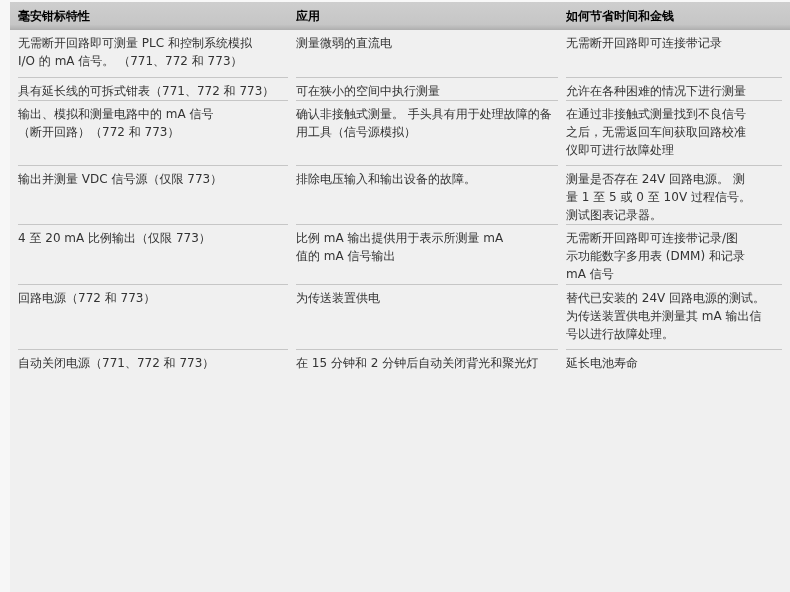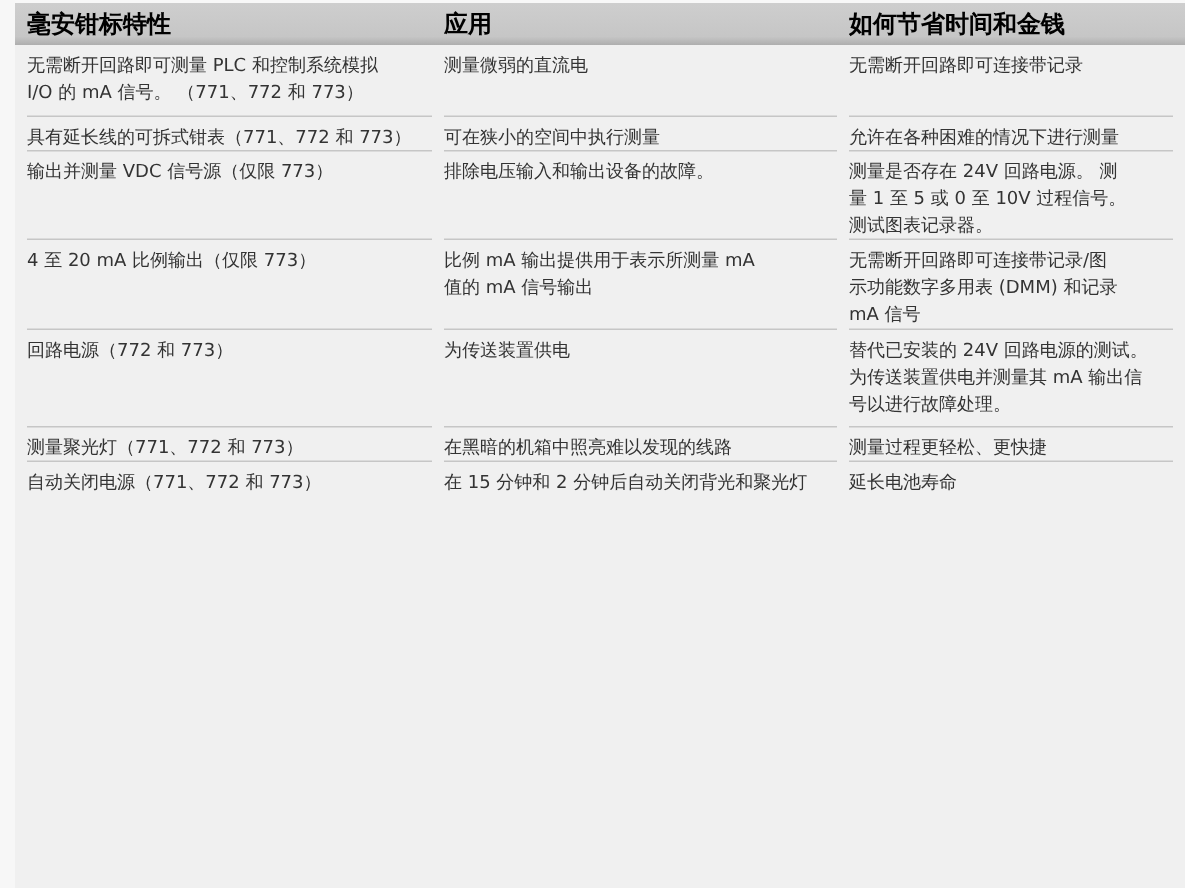--- a/index.html
+++ b/index.html
@@ -30,21 +30,21 @@
     border-spacing: 8px 0;
     table-layout: fixed;
     background: linear-gradient(to bottom, #cecece 0%, #c6c6c6 80%, #aeaeae 100%) no-repeat top left;
     background-size: 100% 28px;
   }
   th {
     height: 28px;
     padding: 0;
     text-align: left;
     vertical-align: middle;
-    font-size: 16px;
+    font-size: 12px;
     font-weight: bold;
     color: #000000;
     white-space: nowrap;
     overflow: hidden;
   }
   td {
     padding: 4px 0 0 0;
     vertical-align: top;
     font-size: 12px;
     line-height: 18px;
@@ -81,20 +81,29 @@
           <td>无需断开回路即可测量 PLC 和控制系统模拟
 I/O 的 mA 信号。 （771、772 和 773）</td>
           <td>测量微弱的直流电</td>
           <td>无需断开回路即可连接带记录</td>
         </tr>
         <tr style="height:22px">
           <td>具有延长线的可拆式钳表（771、772 和 773）</td>
           <td>可在狭小的空间中执行测量</td>
           <td>允许在各种困难的情况下进行测量</td>
         </tr>
+        <tr style="height:65px">
+          <td>输出、模拟和测量电路中的 mA 信号
+（断开回路）（772 和 773）</td>
+          <td>确认非接触式测量。 手头具有用于处理故障的备
+用工具（信号源模拟）</td>
+          <td>在通过非接触式测量找到不良信号
+之后，无需返回车间获取回路校准
+仪即可进行故障处理</td>
+        </tr>
         <tr style="height:57px">
           <td>输出并测量 VDC 信号源（仅限 773）</td>
           <td>排除电压输入和输出设备的故障。</td>
           <td>测量是否存在 24V 回路电源。 测
 量 1 至 5 或 0 至 10V 过程信号。
 测试图表记录器。</td>
         </tr>
         <tr style="height:60px">
           <td>4 至 20 mA 比例输出（仅限 773）</td>
           <td>比例 mA 输出提供用于表示所测量 mA
@@ -103,25 +112,20 @@
 示功能数字多用表 (DMM) 和记录
 mA 信号</td>
         </tr>
         <tr style="height:65px">
           <td>回路电源（772 和 773）</td>
           <td>为传送装置供电</td>
           <td>替代已安装的 24V 回路电源的测试。
 为传送装置供电并测量其 mA 输出信
 号以进行故障处理。</td>
         </tr>
-        <tr style="height:22px">
-          <td>测量聚光灯（771、772 和 773）</td>
-          <td>在黑暗的机箱中照亮难以发现的线路</td>
-          <td>测量过程更轻松、更快捷</td>
-        </tr>
         <tr class="last" style="height:34px">
           <td>自动关闭电源（771、772 和 773）</td>
           <td>在 15 分钟和 2 分钟后自动关闭背光和聚光灯</td>
           <td>延长电池寿命</td>
         </tr>
       </tbody>
     </table>
   </div>
 </div>
 

